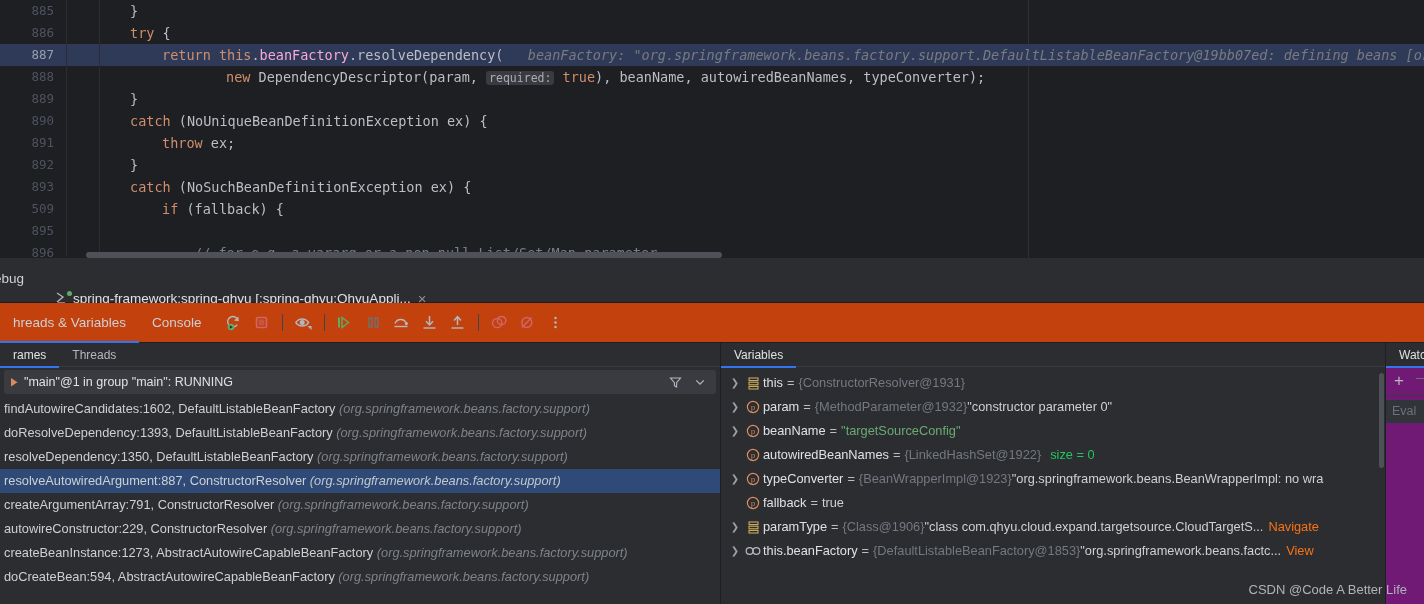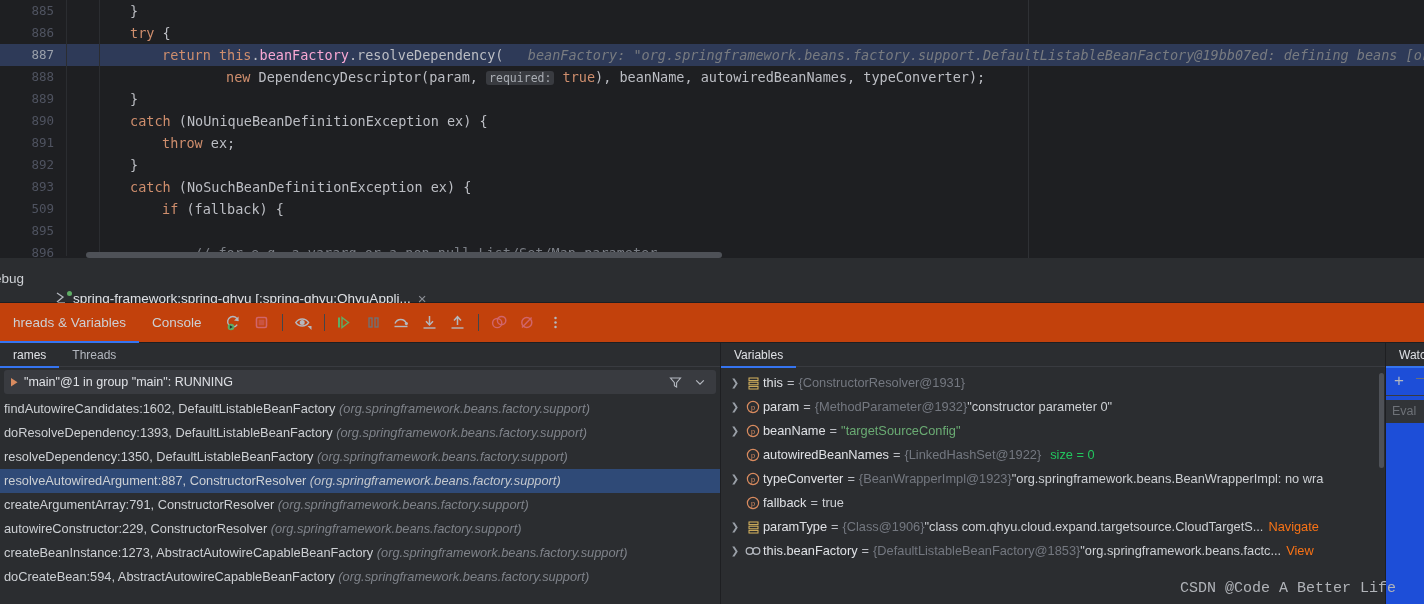--- a/index.html
+++ b/index.html
@@ -94,21 +94,21 @@
     width:25px; height:25px; display:flex; align-items:center; justify-content:center;
     border-radius:3px;
   }
   .vsep { width:1px; height:17px; background:#43454a; margin:0 5px; }
 
   
   .mainarea { position:relative; height:261px; display:flex; }
 
   .frames-pane { position:relative; width:720px; background:#2b2d30; }
   .vars-pane   { position:relative; width:665px; background:#2b2d30; border-left:1px solid #1e1f22; }
-  .watch-pane  { position:relative; width:39px; background:#1d4ed8; border-left:1px solid #1e1f22; }
+  .watch-pane  { position:relative; width:39px; background:#701a75; border-left:1px solid #1e1f22; }
 
   .pane-head {
     height:24px; display:flex; align-items:center; position:relative;
     background:#2b2d30; border-bottom:1px solid #393b40;
   }
   .pane-tab {
     font-size:12px; color:#b4b8bf; padding:0 13px; height:24px;
     line-height:24px; position:relative; white-space:nowrap;
   }
   .pane-tab.active { color:#dfe1e5; }
@@ -168,22 +168,22 @@
   }
   .watch-divider { position:absolute; top:52px; left:0; right:0; height:1px; background:#393b40; }
 
   
   .vscroll {
     position:absolute; right:1px; top:30px; width:5px; height:95px;
     background:#4e5157; border-radius:3px;
   }
 
   .watermark {
-    position:absolute; right:28px; bottom:7px;
-    font-size:15px; color:#b0b3b8;font-family:Liberation Mono, monospace;
+    position:absolute; right:17px; bottom:7px;
+    font-size:13px; color:#b0b3b8;
   }
   svg { display:block; }
 </style>
 </head>
 <body>
 
 <div id="root">
 
   <div class="editor">
     <div class="vguide"></div>

